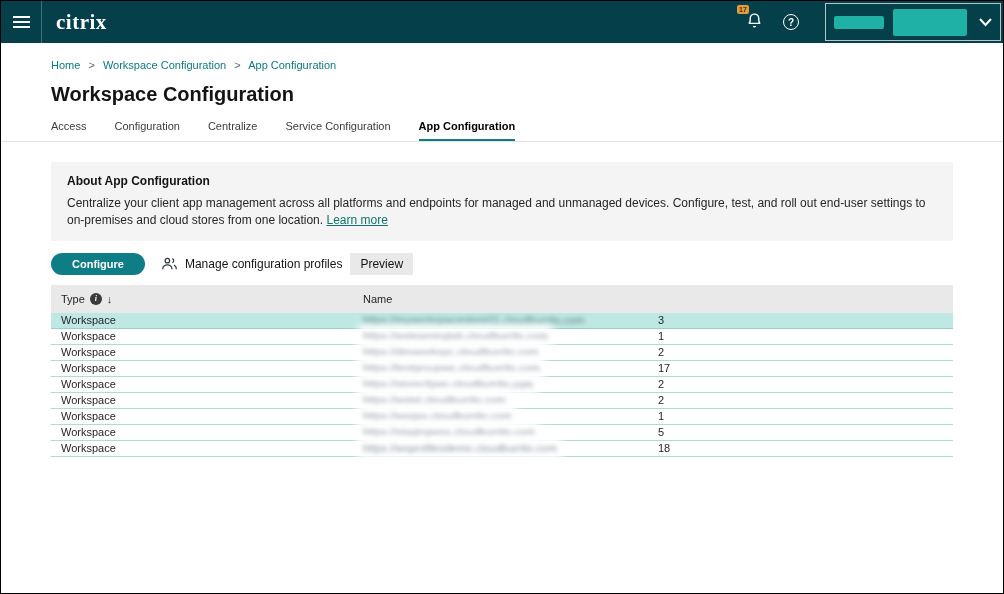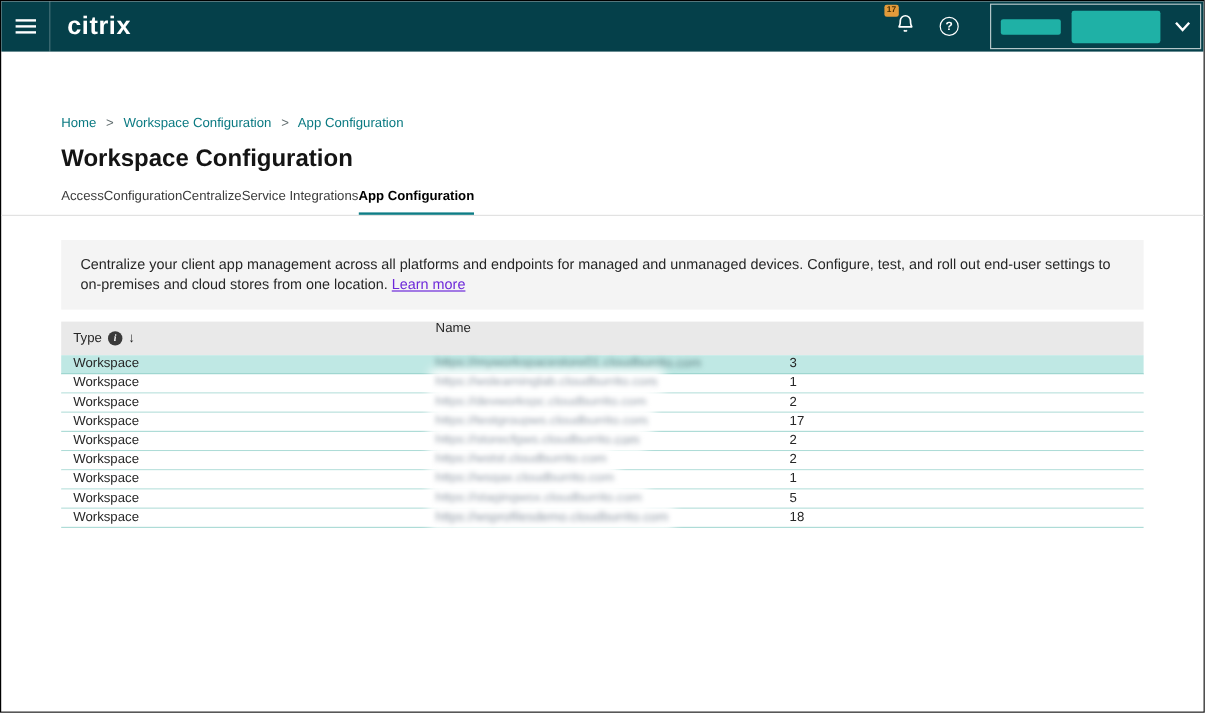--- a/index.html
+++ b/index.html
@@ -5,51 +5,51 @@
   * { margin:0; padding:0; box-sizing:border-box; }
   body { margin:0; background:#888; font-family:"Liberation Sans", sans-serif; }
   .window {
     width:1004px; height:594px; background:#fff; border:1px solid #000;
     position:relative; overflow:hidden;
   }
   
   .topbar { height:42px; background:#05404a; display:flex; align-items:center; position:relative; }
   .hamburger { width:41px; height:42px; display:flex; flex-direction:column; justify-content:center; align-items:center; gap:3px; border-right:1px solid rgba(255,255,255,.25); cursor:pointer; }
   .hamburger span { width:17px; height:2px; background:#fff; display:block; }
-  .logo { color:#fff; font-size:21px; font-weight:700; letter-spacing:.5px; margin-left:14px; }
+  .logo { color:#fff; font-size:21px; font-weight:700; letter-spacing:.5px; margin-left:14px;font-family:Liberation Serif, serif; }
   .top-right { margin-left:auto; display:flex; align-items:center; height:100%; }
   .bell-wrap { position:relative; margin-right:20px; cursor:pointer; }
   .badge { position:absolute; top:-7px; left:-9px; background:#e39b3b; color:#4a2f00; font-size:7px; font-weight:700; padding:1px 2px; border-radius:2px; line-height:1.1; }
   .help-circle { width:16px; height:16px; border:1.5px solid #fff; border-radius:50%; color:#fff; font-size:10px; font-weight:700; display:flex; align-items:center; justify-content:center; margin-right:26px; cursor:pointer; }
   .user-box { height:38px; margin:2px 2px 2px 0; border:1px solid rgba(255,255,255,.7); display:flex; align-items:center; padding:0 8px; cursor:pointer; }
   .redact-badge-sm { width:50px; height:13px; background:#1fb1a6; border-radius:2px; margin-right:9px; }
   .redact-badge-lg { width:74px; height:27px; background:#1fb1a6; border-radius:2px; }
   .chevron { margin-left:12px; }
   
-  .breadcrumb { padding:16px 0 0 50px; font-size:11px; color:#5f6b6d;margin-top:38px; }
+  .breadcrumb { padding:16px 0 0 50px; font-size:11px; color:#5f6b6d; }
   .breadcrumb a { color:#0b7a82; text-decoration:none; cursor:pointer; }
   .breadcrumb .sep { margin:0 5px; color:#5f6b6d; }
   .page-title { margin:12px 0 0 50px; font-size:20px; font-weight:700; color:#141414; }
-  .tabs { margin:14px 0 0 50px; display:flex; font-size:11px; color:#3c3c3c; }
+  .tabs { margin:14px 0 0 50px; display:flex; gap:28px; font-size:11px; color:#3c3c3c; }
   .tab { padding-bottom:7px; cursor:pointer; border-bottom:2px solid transparent; }
   .tab.active { font-weight:700; color:#000; border-bottom-color:#0e7d86; }
   .tabs-divider { border-bottom:1px solid #e2e2e2; width:100%; }
   
   .about-box { margin:20px 50px 0; background:#f4f4f4; padding:12px 16px; }
   .about-title { font-size:12px; font-weight:700; color:#141414; margin-bottom:7px; }
   .about-body { font-size:12px; line-height:1.4; color:#262626; }
-  .about-body a { color:#6d28d9; text-decoration:underline; cursor:pointer; }
+  .about-body a { color:#0f766e; text-decoration:underline; cursor:pointer; }
   
   .actions { margin:12px 50px 0; display:flex; align-items:center; }
   .btn-configure { background:#0e7d86; color:#fff; font-size:11px; font-weight:700; padding:5px 21px; border-radius:13px; border:none; cursor:pointer; font-family:inherit; }
   .manage { display:flex; align-items:center; gap:7px; font-size:12px; color:#141414; margin-left:16px; cursor:pointer; }
   .btn-preview { background:#e9e9e9; border:none; font-family:inherit; padding:4px 10px; font-size:12px; color:#141414; margin-left:8px; cursor:pointer; }
   
   .table { margin:10px 50px 0; font-size:11px; }
-  .thead { display:flex; background:#e9e9e9; height:28px; color:#262626; }
+  .thead { display:flex; align-items:center; background:#e9e9e9; height:28px; color:#262626; }
   .c-type { width:312px; padding-left:10px; display:flex; align-items:center; gap:5px; }
   .c-name { width:295px; }
   .c-profiles { flex:1; }
   .info-dot { width:12px; height:12px; background:#3a3a3a; color:#fff; border-radius:50%; font-size:8px; font-style:italic; font-weight:700; display:inline-flex; align-items:center; justify-content:center; font-family:"Liberation Serif", serif; }
   .sort-arrow { font-size:11px; color:#262626; cursor:pointer; }
   .trow { display:flex; align-items:center; height:16px; border-bottom:1px solid #aedcd7; background:#fff; cursor:pointer; }
   .trow.highlighted { background:#bfe8e4; border-bottom-color:#97d2cb; }
   .trow .c-type, .trow .c-profiles { color:#262626; }
   .redact { display:inline-block; filter:blur(2.3px); color:#8d97a3; background:#fff; box-shadow:0 0 7px 5px #fff; white-space:nowrap; font-size:11px; }
   .trow.highlighted .redact { background:transparent; box-shadow:none; color:#5d7f82; }
@@ -95,31 +95,45 @@
     <span class="sep">&gt;</span>
     <a>App Configuration</a>
   </div>
 
   <div class="page-title">Workspace Configuration</div>
 
   <div class="tabs">
     <div class="tab">Access</div>
     <div class="tab">Configuration</div>
     <div class="tab">Centralize</div>
-    <div class="tab">Service Integrations</div>
+    <div class="tab">Service Configuration</div>
     <div class="tab active">App Configuration</div>
   </div>
   <div class="tabs-divider"></div>
 
   <div class="about-box">
+    <div class="about-title">About App Configuration</div>
     <div class="about-body">
       <span>Centralize your client app management across all platforms and endpoints for managed and unmanaged devices. Configure, test, and roll out end-user settings to on-premises and cloud stores from one location. </span><a>Learn more</a>
     </div>
   </div>
 
+  <div class="actions">
+    <button class="btn-configure">Configure</button>
+    <div class="manage">
+      <svg width="17" height="15" viewBox="0 0 24 20" fill="none" stroke="#2e3d44" stroke-width="1.8">
+        <circle cx="9" cy="6" r="3.2"></circle>
+        <path d="M2.5 18c0-3.6 2.9-6 6.5-6s6.5 2.4 6.5 6"></path>
+        <path d="M16 3.2a3.2 3.2 0 0 1 0 5.8"></path>
+        <path d="M18.5 12.4c2 .9 3.2 2.8 3.2 5.6"></path>
+      </svg>
+      <span>Manage configuration profiles</span>
+    </div>
+    <button class="btn-preview">Preview</button>
+  </div>
 
   <div class="table">
     <div class="thead">
       <div class="c-type">
         <span>Type</span>
         <span class="info-dot">i</span>
         <span class="sort-arrow">↓</span>
       </div>
       <div class="c-name">Name</div>
     </div>

